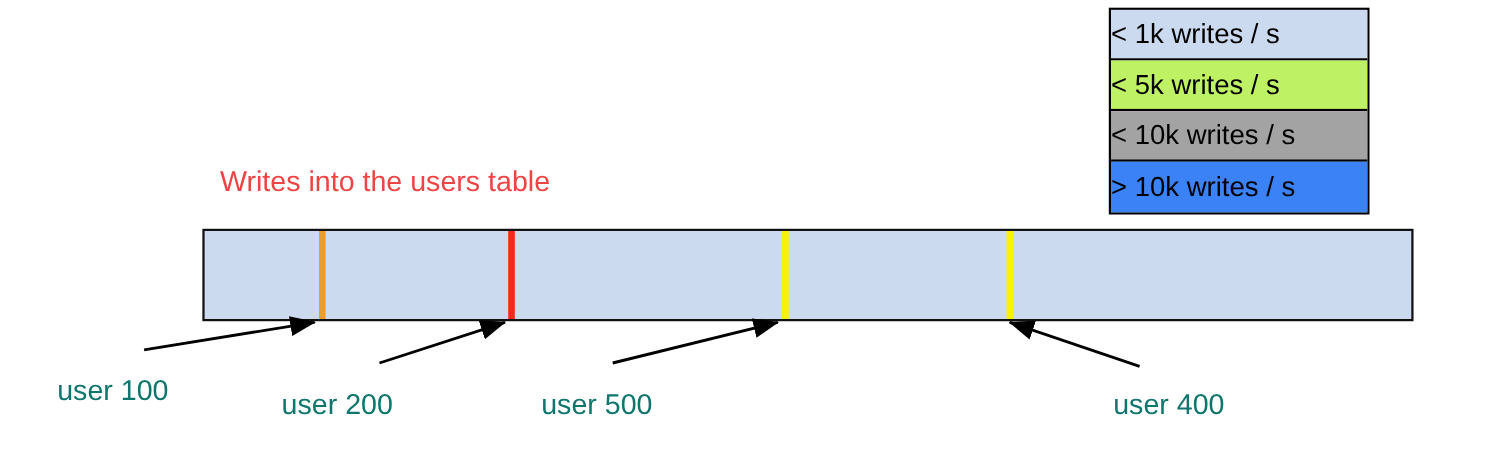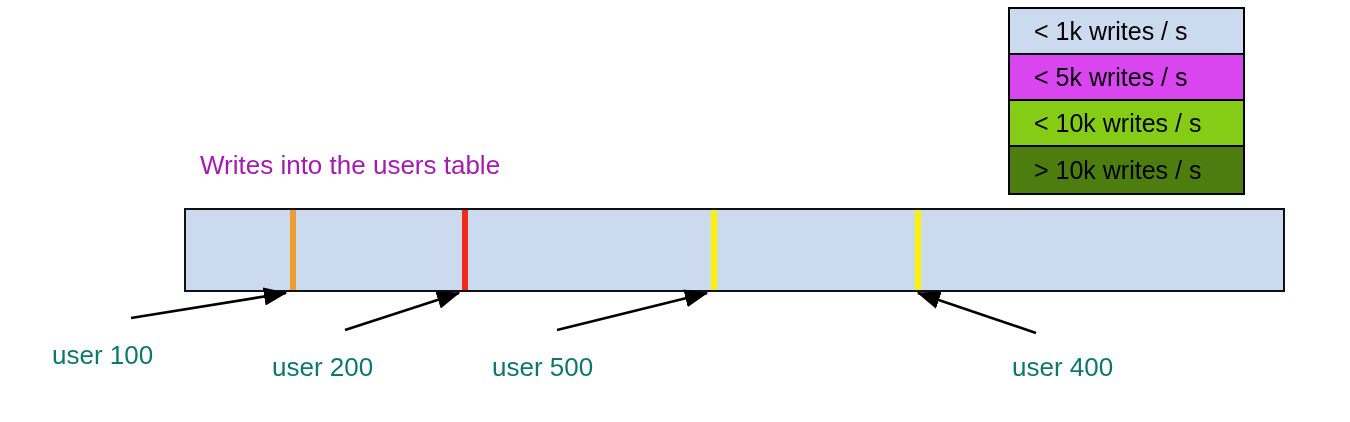--- a/index.html
+++ b/index.html
@@ -27,39 +27,39 @@
     border: 2px solid #000000;
     box-sizing: border-box;
     background: #ffffff;
   }
   .legend-row {
     height: 46px;
     box-sizing: border-box;
     border-bottom: 2px solid #000000;
     display: flex;
     align-items: center;
-    padding-left: 24px;
+    padding-left: 0;
   }
   .legend-row:last-child {
     border-bottom: none;
   }
   .legend-label {
     font-size: 25px;
     color: #000000;
     white-space: nowrap;
     letter-spacing: 0px;
   }
 
   
   #chart-title {
     position: absolute;
     left: 200px;
     top: 150px;
     font-size: 26px;
-    color: #a21caf;
+    color: #ef4444;
     white-space: nowrap;
   }
 
   
   #bar {
     position: absolute;
     left: 184px;
     top: 208px;
     width: 1101px;
     height: 84px;
@@ -94,27 +94,27 @@
 </style>
 </head>
 <body>
 
 <div id="canvas">
 
   <div id="legend">
     <div class="legend-row" style="background: rgb(204, 218, 239);">
       <span class="legend-label">&lt; 1k writes / s</span>
     </div>
-    <div class="legend-row" style="background: #d946ef;">
+    <div class="legend-row" style="background: #bef264;">
       <span class="legend-label">&lt; 5k writes / s</span>
     </div>
-    <div class="legend-row" style="background: #84cc16;">
+    <div class="legend-row" style="background: #a3a3a3;">
       <span class="legend-label">&lt; 10k writes / s</span>
     </div>
-    <div class="legend-row" style="background: #4d7c0f;">
+    <div class="legend-row" style="background: #3b82f6;">
       <span class="legend-label">&gt; 10k writes / s</span>
     </div>
   </div>
 
   <div id="chart-title">Writes into the users table</div>
 
   <div id="bar" style="background: rgb(204, 218, 239);">
     <div class="marker" style="left: 104px; background: rgb(238, 156, 43);"></div>
     <div class="marker" style="left: 276px; background: rgb(240, 44, 24);"></div>
     <div class="marker" style="left: 525px; background: rgb(251, 242, 0);"></div>
@@ -127,17 +127,17 @@
         <polygon points="0 0, 9 3.5, 0 7" fill="#000000"></polygon>
       </marker>
     </defs>
     <line x1="131" y1="318" x2="286" y2="293" stroke="#000000" stroke-width="2.6" marker-end="url(#arrowhead)"></line>
     <line x1="345" y1="330" x2="459" y2="293" stroke="#000000" stroke-width="2.6" marker-end="url(#arrowhead)"></line>
     <line x1="557" y1="330" x2="707" y2="293" stroke="#000000" stroke-width="2.6" marker-end="url(#arrowhead)"></line>
     <line x1="1036" y1="333" x2="918" y2="293" stroke="#000000" stroke-width="2.6" marker-end="url(#arrowhead)"></line>
   </svg>
 
   <div class="user-label" style="left: 52px; top: 340px;">user 100</div>
-  <div class="user-label" style="left: 272px; top: 352px;">user 200</div>
+  <div class="user-label" style="left: 256px; top: 352px;">user 200</div>
   <div class="user-label" style="left: 492px; top: 352px;">user 500</div>
   <div class="user-label" style="left: 968px; top: 352px; margin-left: 44px;">user 400</div>
 
 </div>
 
 </body></html>

